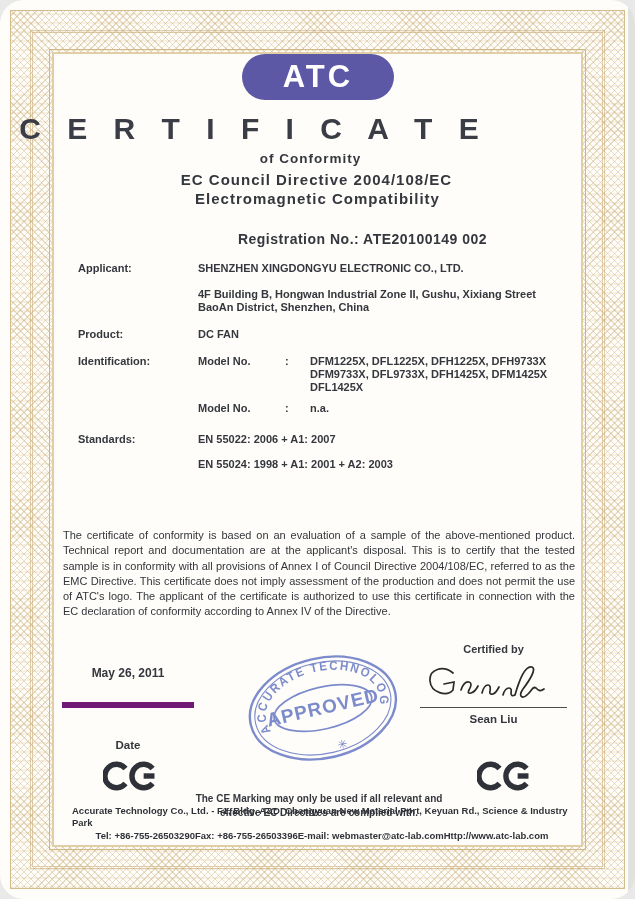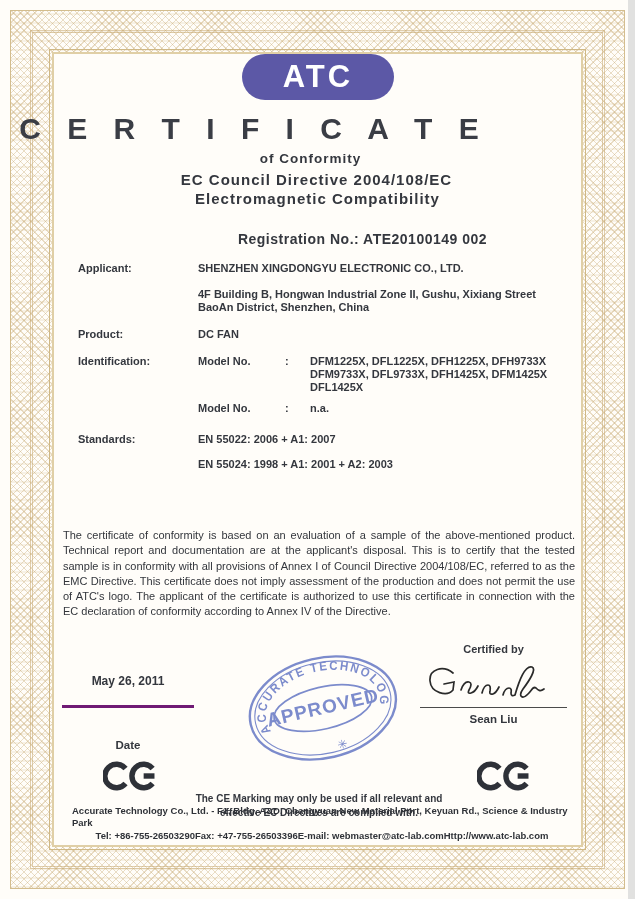--- a/index.html
+++ b/index.html
@@ -1,18 +1,18 @@
 <!DOCTYPE html>
 <html><head>
 <meta charset="utf-8">
 <style>
   html,body{margin:0;padding:0;background:#e9e9e9;}
   .page{
     position:relative;width:635px;height:899px;background:#fffdf9;overflow:hidden;
-    font-family:"Liberation Sans",sans-serif;color:#34373e;margin:0 auto;
+    font-family:"Liberation Sans",sans-serif;color:#34373e;margin:0 auto;border-radius:24px;
   }
   
   .frame-band{
     position:absolute;inset:10px;border:1px solid #d3bd8e;
     background:
       repeating-linear-gradient(45deg, rgba(198,168,112,.38) 0 1px, transparent 1px 5px),
       repeating-linear-gradient(-45deg, rgba(198,168,112,.38) 0 1px, transparent 1px 5px),
       repeating-linear-gradient(0deg, rgba(210,185,135,.18) 0 2px, transparent 2px 9px);
   }
   .frame-mid{
@@ -52,22 +52,22 @@
   .mval{position:absolute;left:310px;font-size:11px;font-weight:bold;}
 
   
   .body-par{
     position:absolute;left:63px;top:528px;width:512px;
     font-size:11px;line-height:15.3px;text-align:justify;font-weight:normal;color:#33363c;
   }
 
   
   .certified{position:absolute;left:420px;top:643px;width:147px;text-align:center;font-size:11px;font-weight:bold;}
-  .date-box{position:absolute;left:62px;top:666px;width:132px;height:42px;border-bottom:3px solid #701a75;
-    display:flex;align-items:center;justify-content:center;font-size:12px;font-weight:bold;padding-bottom:9px;box-sizing:border-box;}
+  .date-box{position:absolute;left:62px;top:666px;width:132px;height:42px;border-bottom:6px solid #701a75;
+    display:flex;align-items:flex-start;justify-content:center;font-size:12px;font-weight:bold;padding-bottom:9px;box-sizing:border-box;}
   .date-lbl{position:absolute;left:62px;top:739px;width:132px;text-align:center;font-size:11.5px;font-weight:bold;}
   .sign-box{position:absolute;left:420px;top:655px;width:147px;height:53px;border-bottom:1px solid #4b4b4b;box-sizing:border-box;}
   .sign-lbl{position:absolute;left:420px;top:713px;width:147px;text-align:center;font-size:11.5px;font-weight:bold;}
   .stamp{position:absolute;left:228px;top:646px;transform:rotate(-13deg);opacity:.88;}
 
   
   .ce-left{position:absolute;left:103px;top:757px;}
   .ce-right{position:absolute;left:477px;top:757px;}
   .ce-note{position:absolute;left:158px;top:792px;width:322px;text-align:center;font-size:10px;font-weight:bold;line-height:13.5px;}
 
@@ -164,20 +164,20 @@
     </svg>
     <div class="ce-note">
       <div>The CE Marking may only be used if all relevant and</div>
       <div>effective EC Directives are complied with.</div>
     </div>
 
     <div class="footer">
       <div>Accurate Technology Co., Ltd. - F1, Bldg. A&amp;D, Changyuan New Material Port, Keyuan Rd., Science &amp; Industry Park</div>
       <div class="footer-contact">
         <span>Tel: +86-755-26503290</span>
-        <span>Fax: +47-755-26503396</span>
+        <span>Fax: +86-755-26503396</span>
         <span>E-mail: webmaster@atc-lab.com</span>
         <span>Http://www.atc-lab.com</span>
       </div>
     </div>
 
   </div>
 </div>
 
 </body></html>

